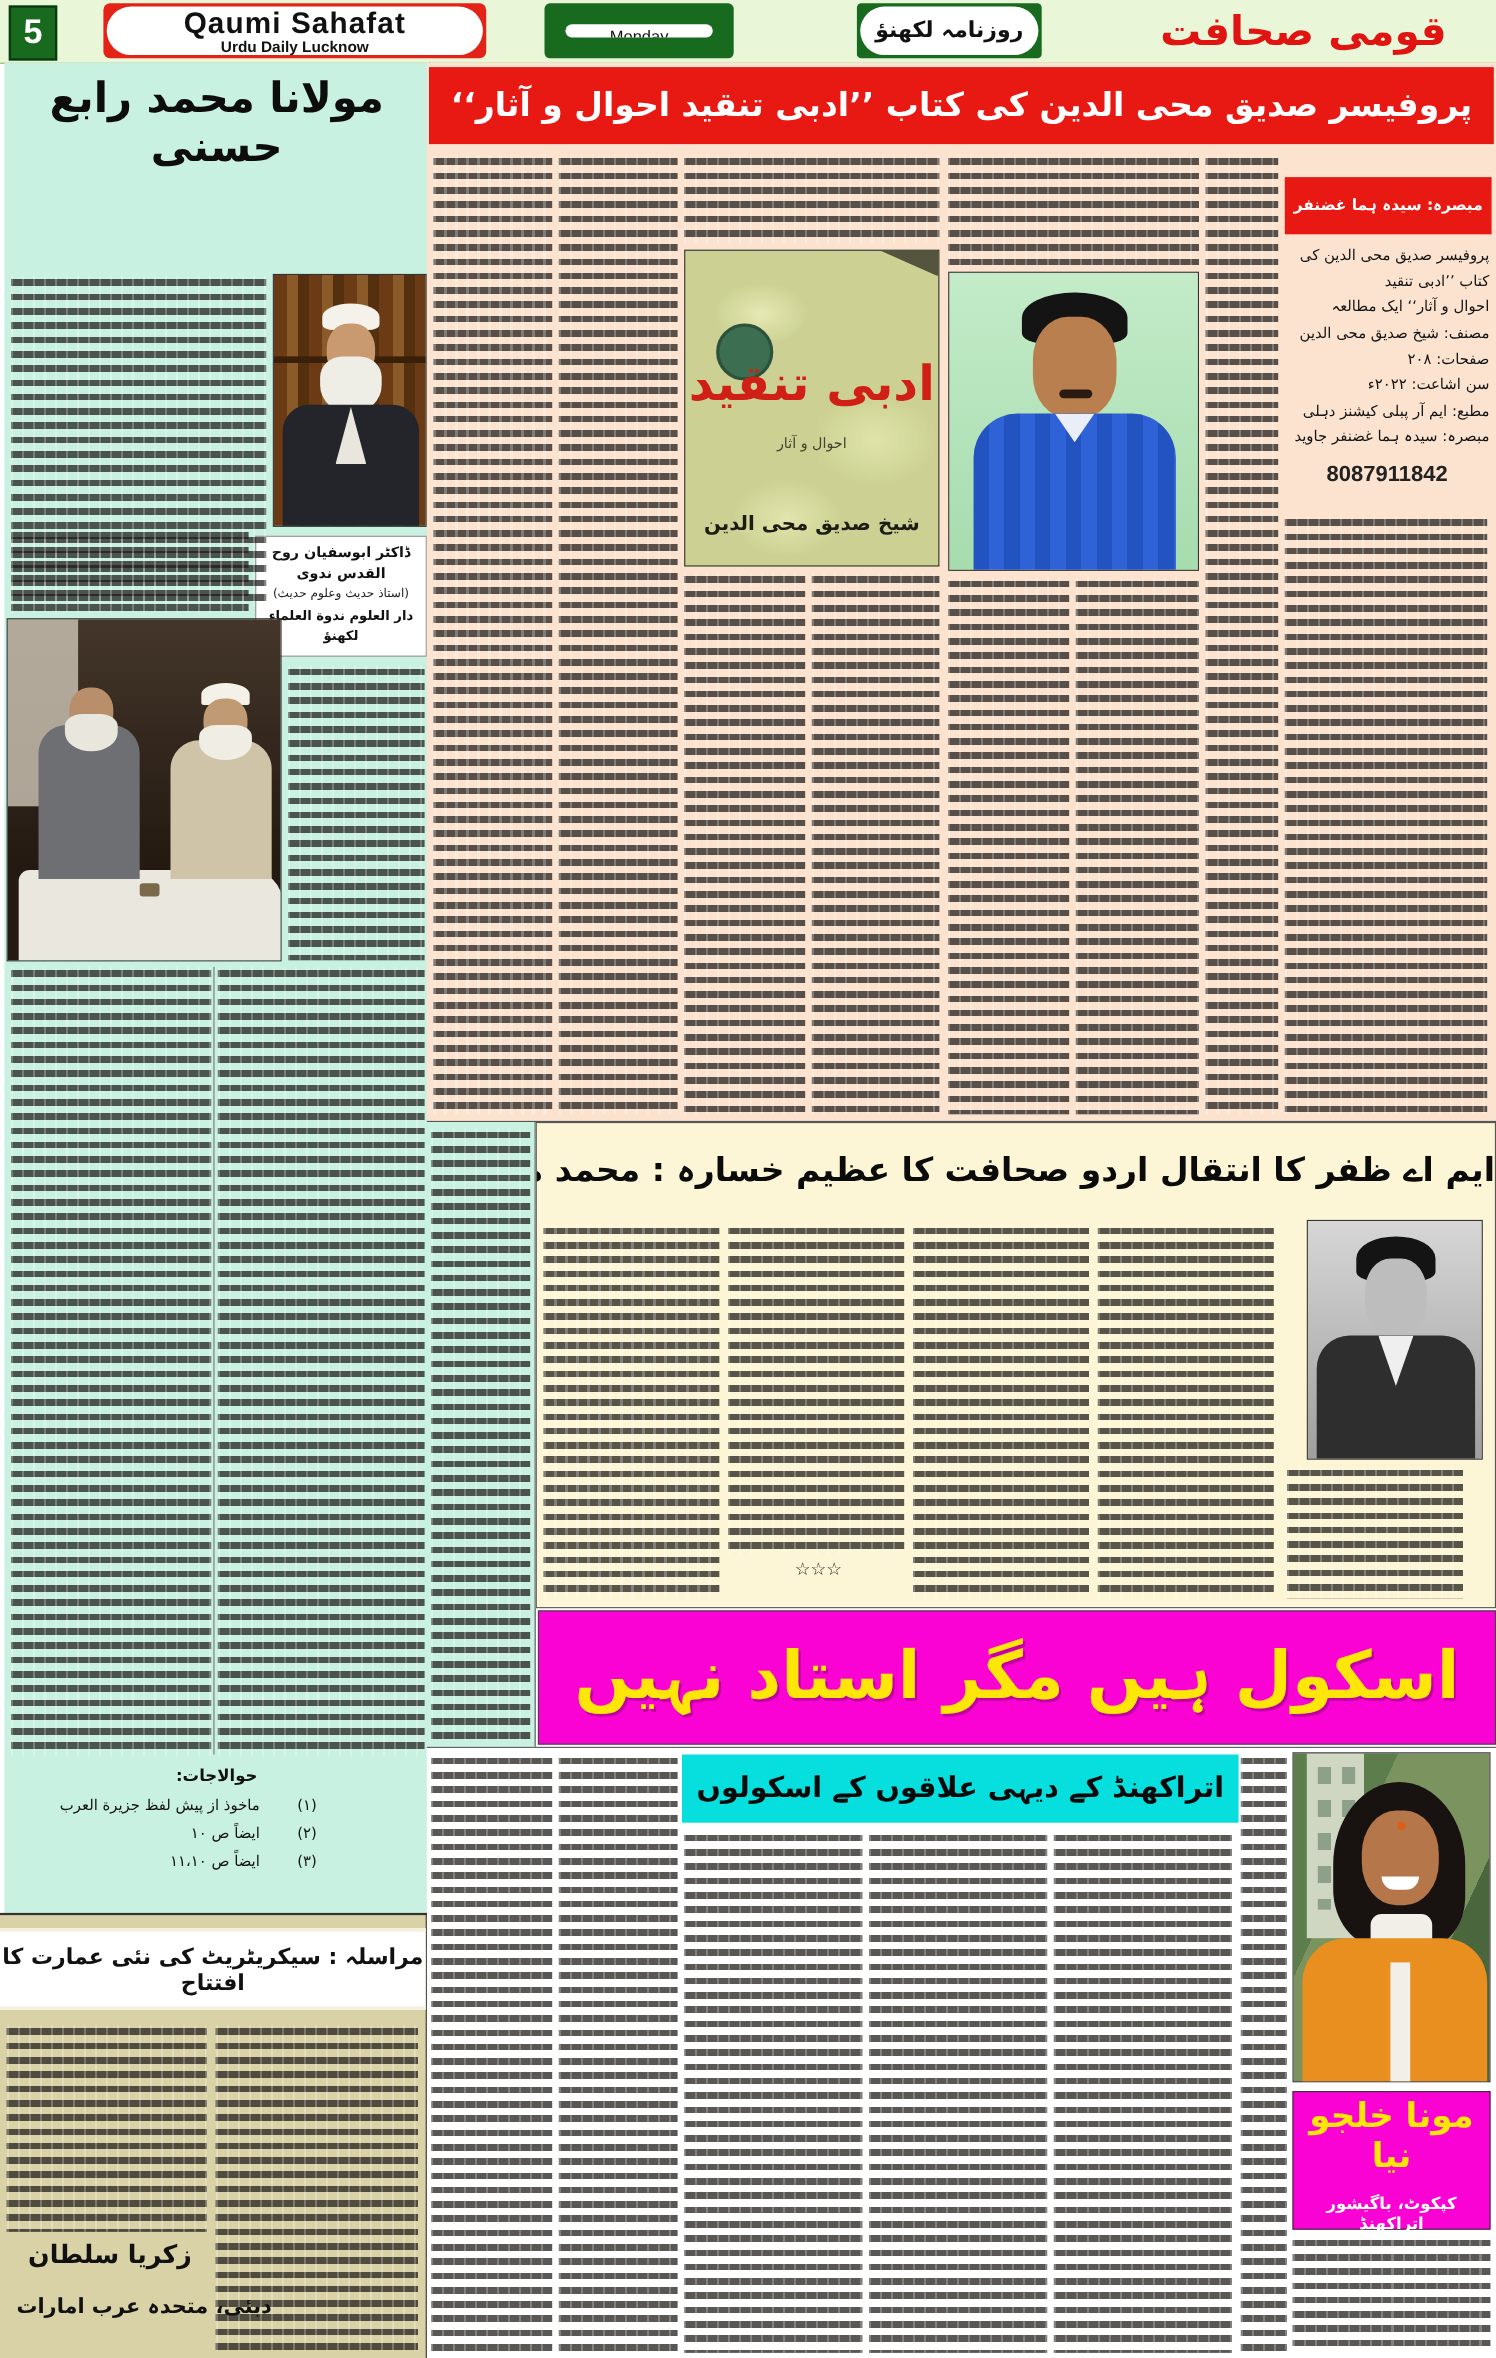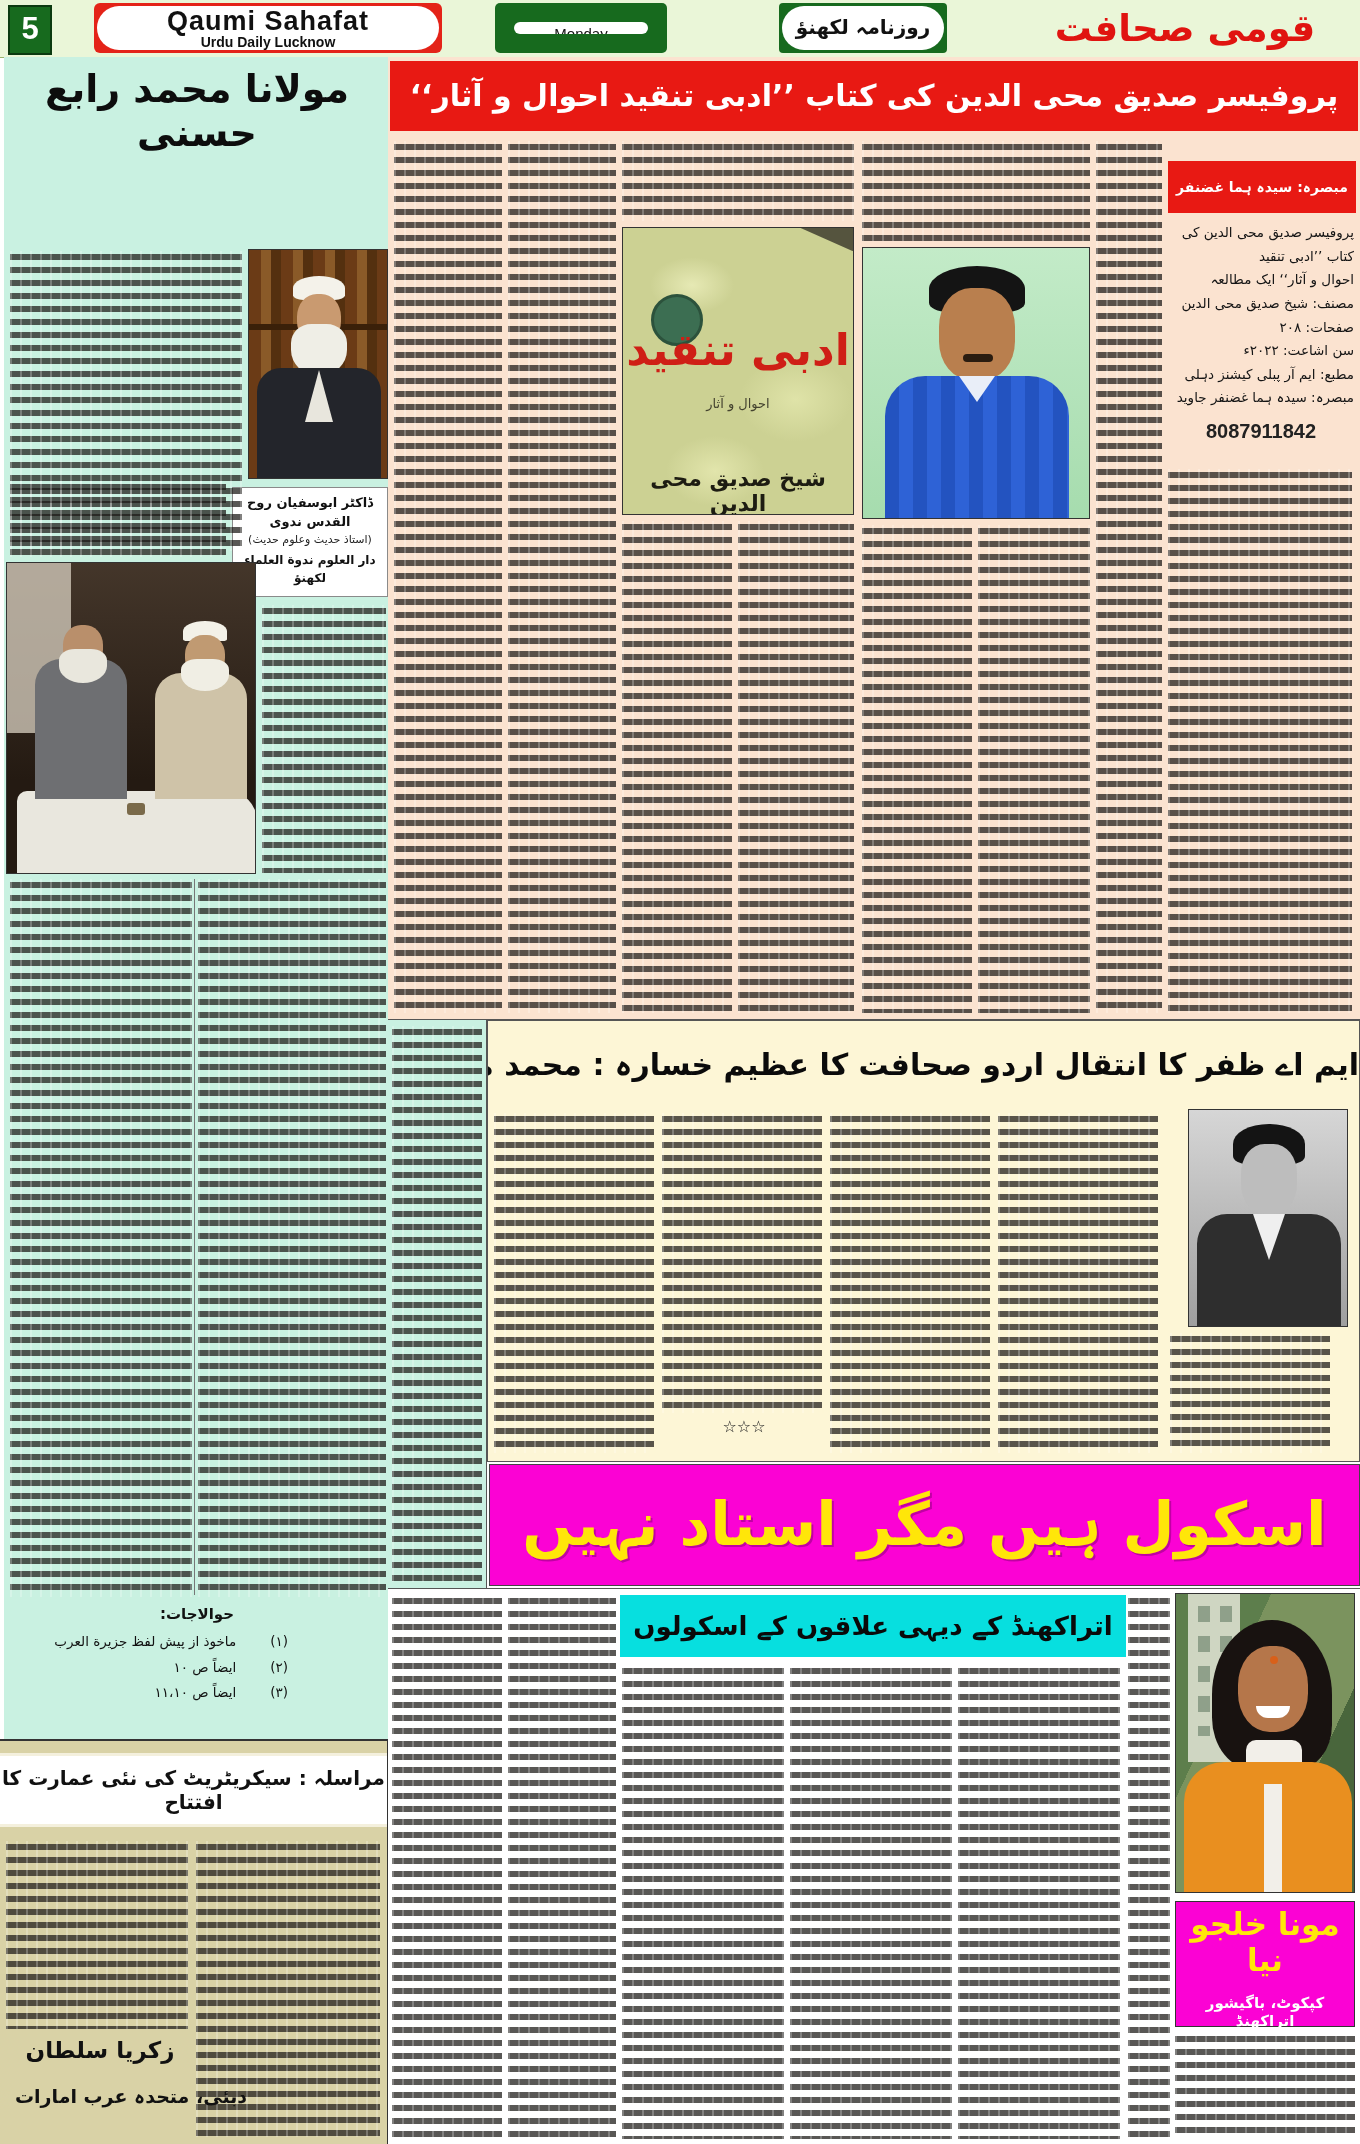--- a/index.html
+++ b/index.html
@@ -68,21 +68,21 @@
   .ph-elders .cup{position:absolute;left:120px;top:240px;width:18px;height:12px;background:#7a6a4a;border-radius:3px;}
 
   .ph-book{left:234px;top:170px;width:232px;height:288px;background:
      radial-gradient(60px 40px at 30% 20%,#e6e9b4,transparent 70%),
      radial-gradient(80px 60px at 75% 60%,#dfe3a8,transparent 70%),
      radial-gradient(70px 50px at 40% 85%,#e2e5ac,transparent 70%),#ccd193;}
   .ph-book .stick{position:absolute;left:96px;top:-26px;width:150px;height:22px;background:#55543e;transform:rotate(24deg);border-radius:8px;}
   .ph-book .dot{position:absolute;left:28px;top:66px;width:46px;height:46px;background:#3c6e52;border-radius:50%;border:3px solid #2c523c;}
   .ph-book .bt{position:absolute;left:0;top:96px;width:100%;text-align:center;font-size:44px;font-weight:bold;color:#cf1f16;}
   .ph-book .bs{position:absolute;left:0;top:168px;width:100%;text-align:center;font-size:13px;color:#44432f;}
-  .ph-book .ba{position:absolute;left:0;top:238px;width:100%;text-align:center;font-size:22px;font-weight:bold;color:#1d1c12;}
+  .ph-book .ba{position:absolute;left:0;top:238px;width:100%;text-align:center;font-size:18px;font-weight:bold;color:#1d1c12;}
 
   .ph-prof{left:474px;top:190px;width:228px;height:272px;background:linear-gradient(#c3ebc8,#a6dcae);}
   .ph-prof .hair{position:absolute;left:66px;top:18px;width:96px;height:46px;background:#141414;border-radius:50% 50% 20% 20%;}
   .ph-prof .face{position:absolute;left:76px;top:40px;width:76px;height:92px;background:#b97f4e;border-radius:42%;}
   .ph-prof .mus{position:absolute;left:100px;top:106px;width:30px;height:8px;background:#2a1c10;border-radius:4px;}
   .ph-prof .shirt{position:absolute;left:22px;top:128px;width:184px;height:144px;background:
       repeating-linear-gradient(90deg,#2353c0 0 14px,#2e62d6 14px 28px);border-radius:40px 40px 0 0;}
   .ph-prof .col{position:absolute;left:96px;top:128px;width:36px;height:26px;background:#e9eef8;clip-path:polygon(50% 100%,0 0,100% 0);}
 
   .ph-bw{left:700px;top:88px;width:160px;height:218px;background:linear-gradient(#d6d6d6,#9f9f9f);}

